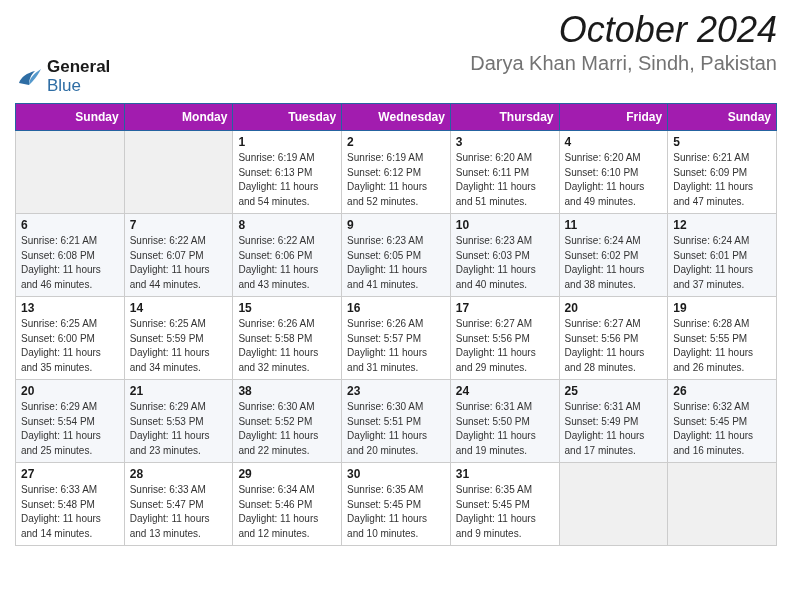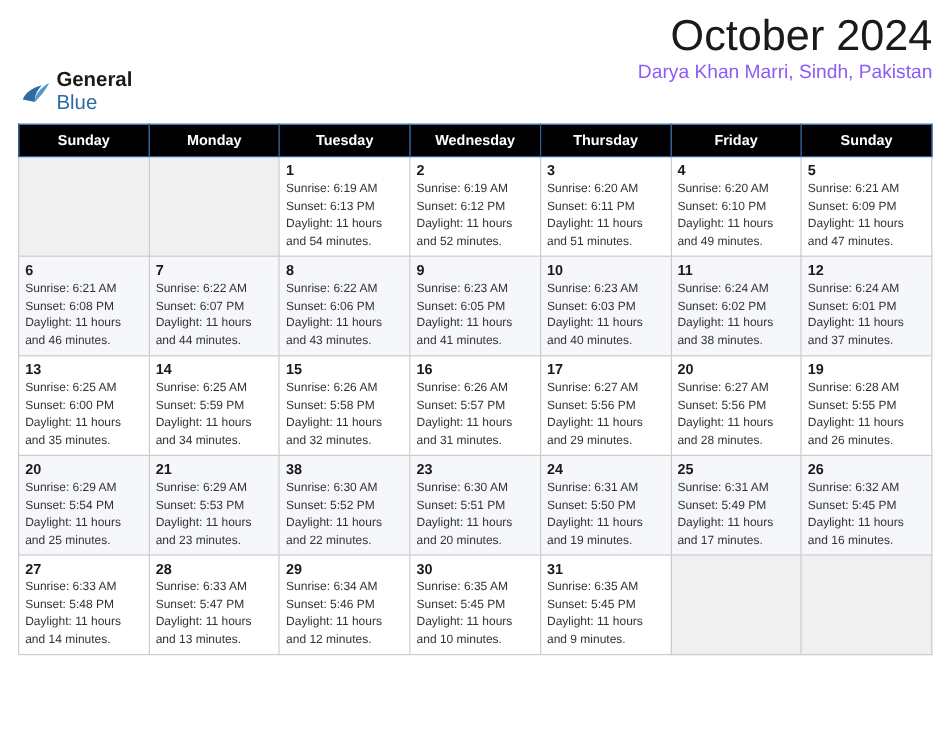--- a/index.html
+++ b/index.html
@@ -33,37 +33,38 @@
       height: 28px;
     }
     .title-block {
       text-align: right;
     }
     .main-title {
       font-size: 36px;
       font-weight: normal;
       color: #1a1a1a;
       line-height: 1.1;
+      font-style: italic;
     }
     .subtitle {
-      font-size: 16px;
-      color: #8b5cf6;
+      font-size: 20px;
+      color: #737373;
       margin-top: 2px;
       margin-left: 32px;
     }
     .calendar {
       width: 100%;
       border-collapse: collapse;
       border: 1px solid #ccc;
       font-size: 10.5px;
     }
     .calendar thead tr th {
-      background: #000000;
+      background: #a21caf;
       color: #fff;
-      text-align: center;
+      text-align: right;
       padding: 6px 5px;
       font-size: 12px;
       font-weight: bold;
       border: 1px solid #2563a0;
     }
     .calendar tbody tr td {
       border: 1px solid #ccc;
       vertical-align: top;
       padding: 4px 5px;
       min-width: 100px;

